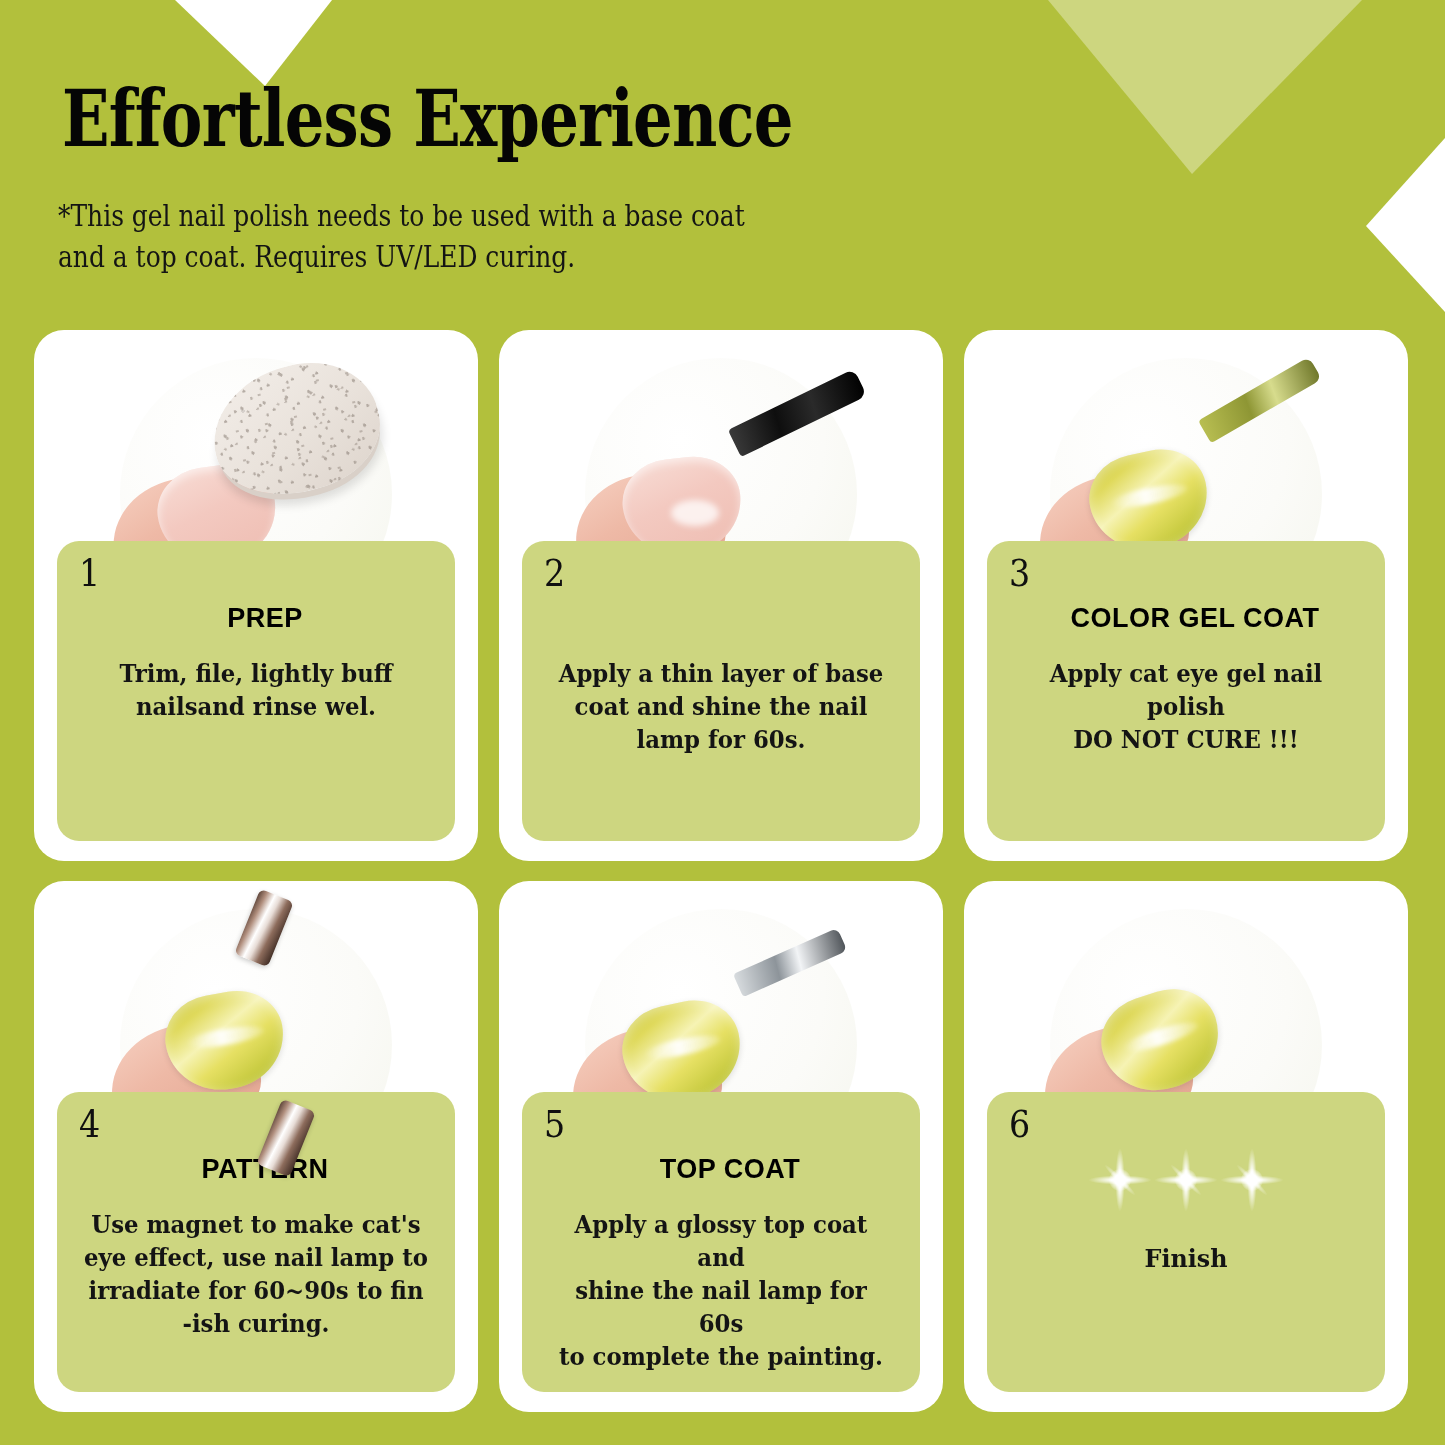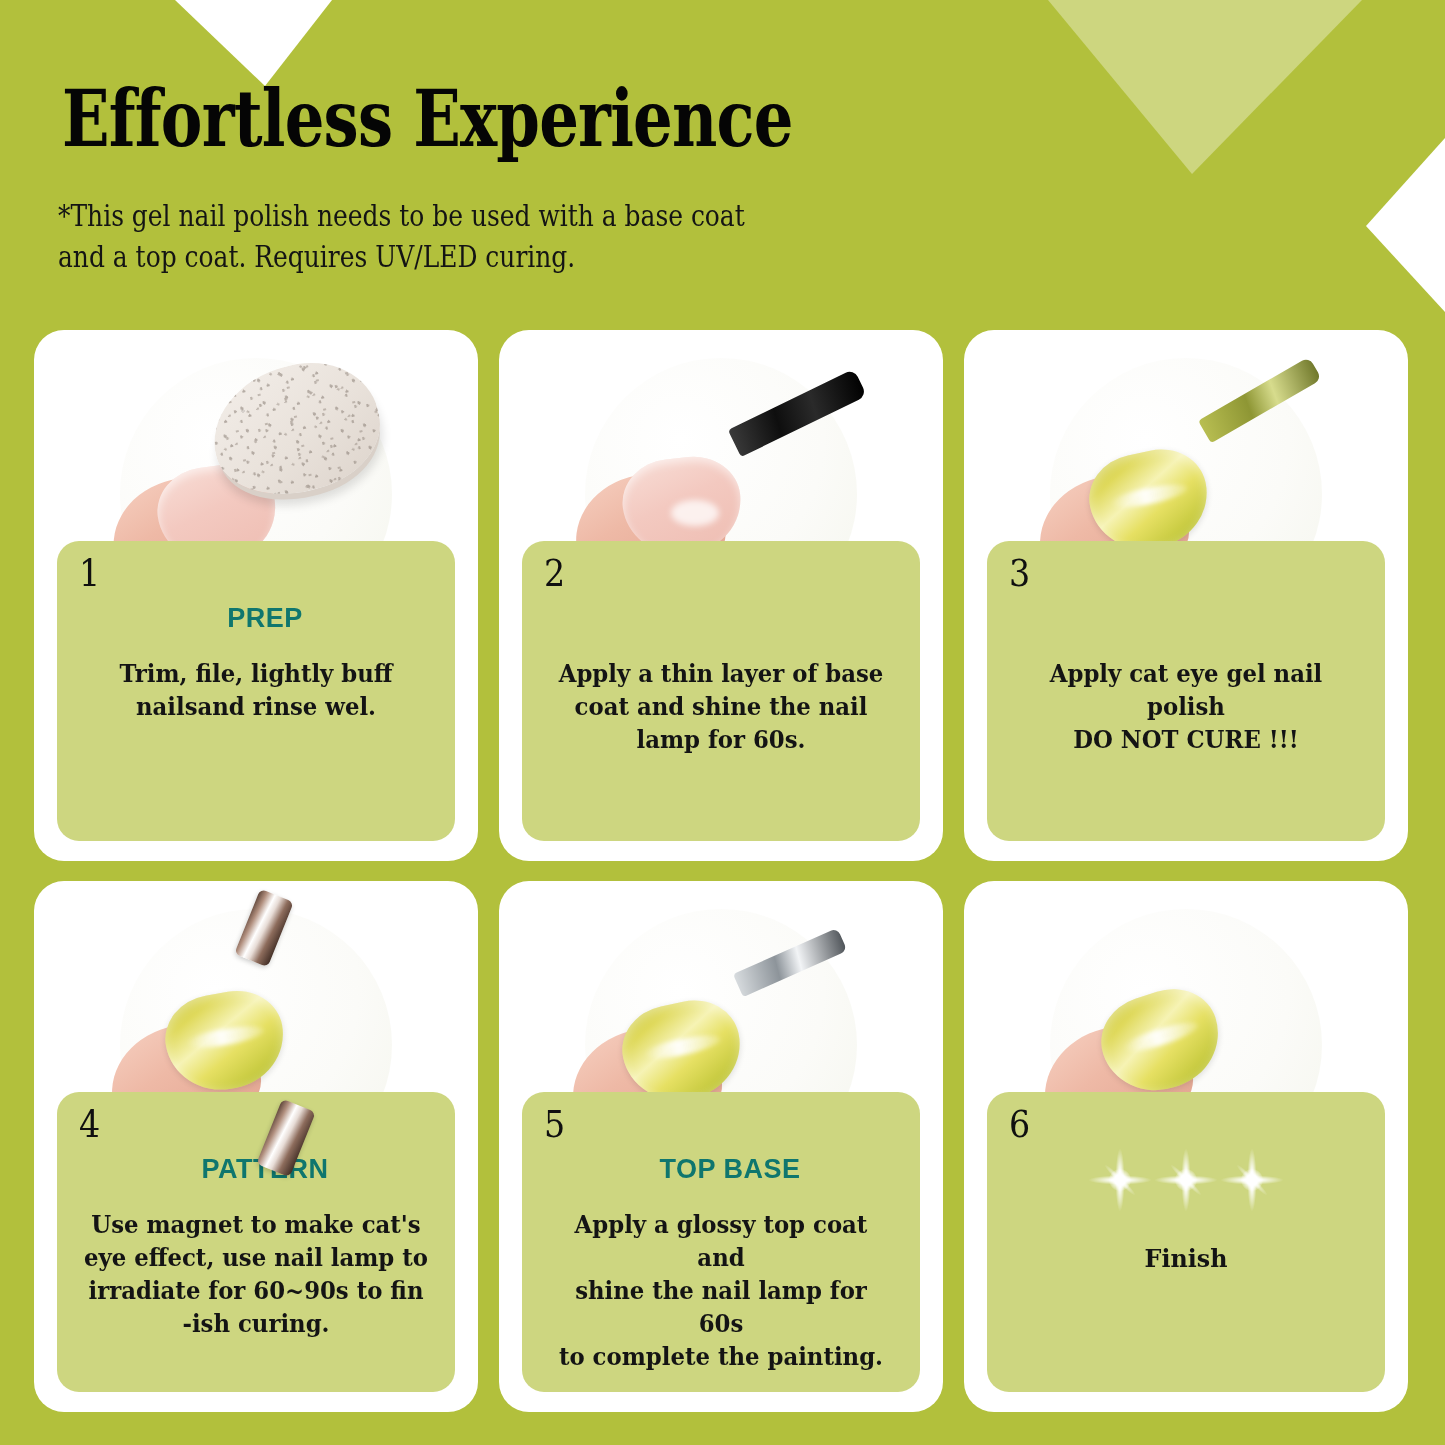--- a/index.html
+++ b/index.html
@@ -92,21 +92,21 @@
     transform:scaleX(0.9);
     transform-origin:left top;
   }
   .step-title{
     position:absolute;left:0;right:0;top:62px;
     text-align:center;
     font-family:"Liberation Sans", sans-serif;
     font-weight:bold;
     font-size:27px;
     letter-spacing:0.5px;
-    color:#0f766e;
+    color:#000000;
     padding-left:18px;
   }
   .step-desc{
     position:absolute;left:18px;right:18px;top:116px;
     text-align:center;
     font-family:"DejaVu Serif", serif;
     font-weight:bold;
     font-size:24px;
     line-height:1.38;
     color:#141414;
@@ -288,20 +288,21 @@
         <div class="nailplate nail-gel" style="left:52px;top:6px;transform:rotate(-12deg);">
           <div class="cat-eye-streak"></div>
         </div>
       </div>
       <div class="brush brush-gold" style="left:232px;top:52px;width:128px;height:36px;transform:rotate(-30deg);">
         <div class="handle" style="left:0;top:5px;width:128px;height:26px;border-radius:4px 8px 8px 4px;"></div>
       </div>
     </div>
     <div class="info-panel">
       <div class="step-number">3</div>
+      <div class="step-title">COLOR GEL COAT</div>
       <div class="step-desc">Apply cat eye gel nail polish
 DO NOT CURE !!!</div>
     </div>
   </div>
 
   <div class="step-card">
     <div class="photo-stage" style="height:330px;">
       <div class="photo-circle"></div>
       <div class="magnet" style="left:212px;top:12px;transform:rotate(22deg);"></div>
       <div class="finger" style="left:76px;top:110px;">
@@ -330,21 +331,21 @@
         <div class="nailplate nail-gel" style="left:52px;top:4px;transform:rotate(-12deg);">
           <div class="cat-eye-streak"></div>
         </div>
       </div>
       <div class="brush brush-silver" style="left:234px;top:64px;width:114px;height:34px;transform:rotate(-24deg);">
         <div class="handle" style="left:0;top:5px;width:114px;height:25px;border-radius:4px 7px 7px 4px;"></div>
       </div>
     </div>
     <div class="info-panel">
       <div class="step-number">5</div>
-      <div class="step-title">TOP BASE</div>
+      <div class="step-title">TOP COAT</div>
       <div class="step-desc">Apply a glossy top coat and
 shine the nail lamp for 60s
 to complete the painting.</div>
     </div>
   </div>
 
   <div class="step-card">
     <div class="photo-stage">
       <div class="photo-circle"></div>
       <div class="finger" style="left:78px;top:112px;">

